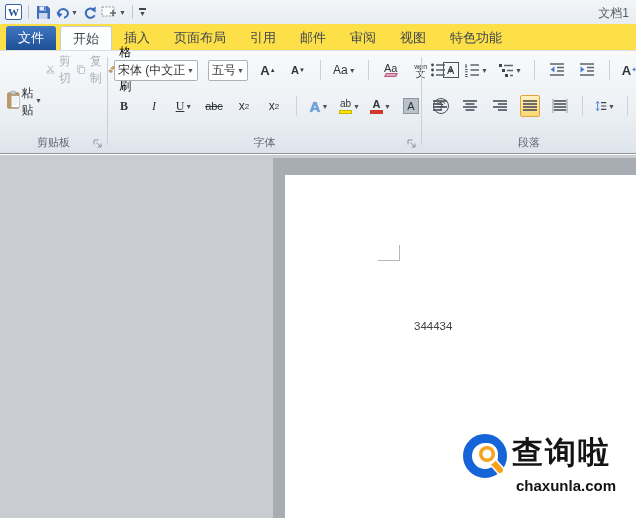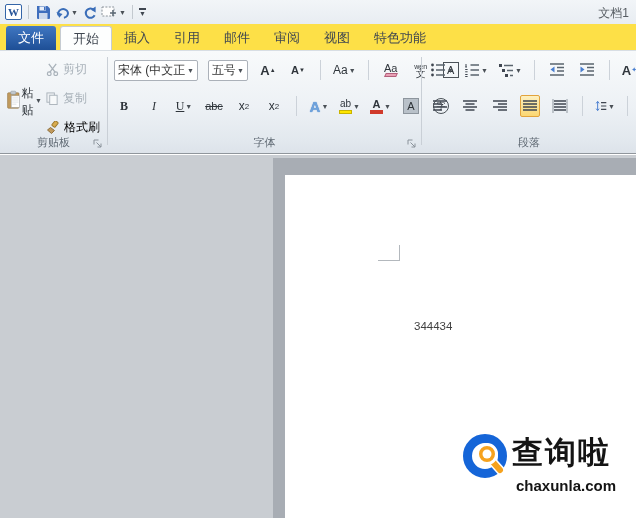--- a/index.html
+++ b/index.html
@@ -47,21 +47,21 @@
   .ibtn { height:22px; min-width:20px; display:flex; align-items:center; justify-content:center;
     font-size:12px; color:#2f353b; }
   .ibtn.sel { background:linear-gradient(#fdf0c0,#fbd773); border:1px solid #e2a33c; border-radius:2px; }
   .greyed { color:#a9b2ba; }
 
   
   .paste-big { position:absolute; left:6px; top:6px; width:36px; height:86px;
     display:flex; flex-direction:row; align-items:center; }
   .paste-label { font-size:12px; color:#2f353b; margin-top:3px; }
   .clip-item { display:flex; align-items:center; gap:4px; font-size:12px; height:21px; }
-  .clip-col { position:absolute; left:46px; top:8px; display:flex; flex-direction:column; gap:8px; }
+  .clip-col { position:absolute; left:46px; top:8px; display:flex; flex-direction:row; gap:2px; }
 
   
   .combo { height:21px; background:#fff; border:1px solid #abb1b9; border-radius:2px;
     display:flex; align-items:center; font-size:12px; color:#333; padding:0 3px; }
   .combo .val { overflow:hidden; white-space:nowrap; flex:1; }
   .combo .caret { margin-left:2px; }
 
   
   .stack { display:flex; flex-direction:column; align-items:center; line-height:10px; }
   .colorbar { width:13px; height:4px; margin-top:1px; }
@@ -135,20 +135,21 @@
           <div class="tri">▼</div>
       </div>
     </div>
     <div class="doc-title">文档1</div>
   </div>
 
   <div class="tabrow">
     <div class="filetab">文件</div>
     <div class="tab active">开始</div>
     <div class="tab">插入</div>
+    <div class="tab">页面布局</div>
     <div class="tab">引用</div>
     <div class="tab">邮件</div>
     <div class="tab">审阅</div>
     <div class="tab">视图</div>
     <div class="tab">特色功能</div>
   </div>
 
   <div class="ribbon">
 
     <div class="group" style="left:0;width:107px;">

